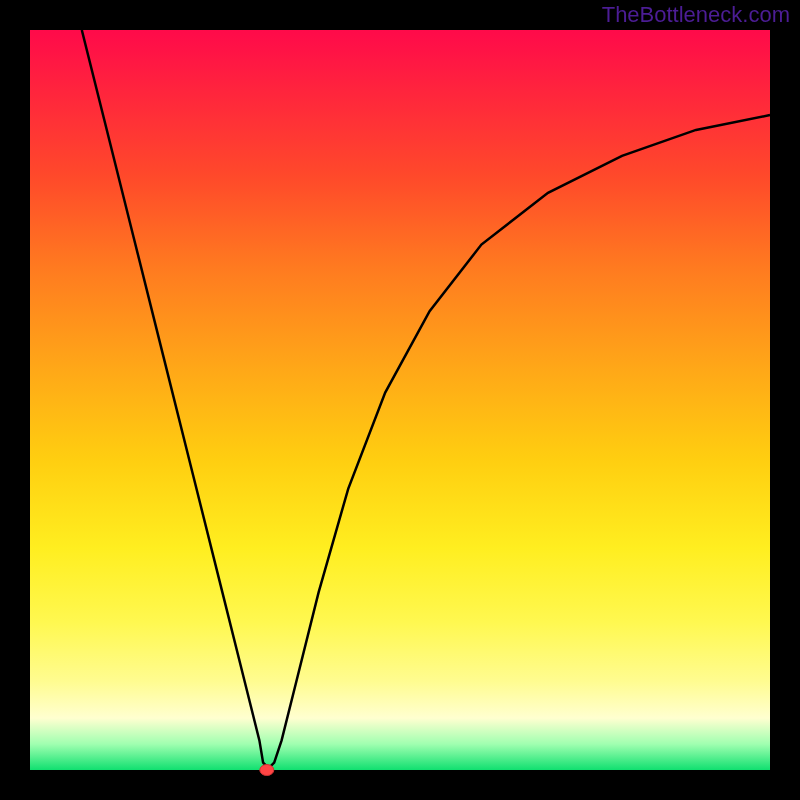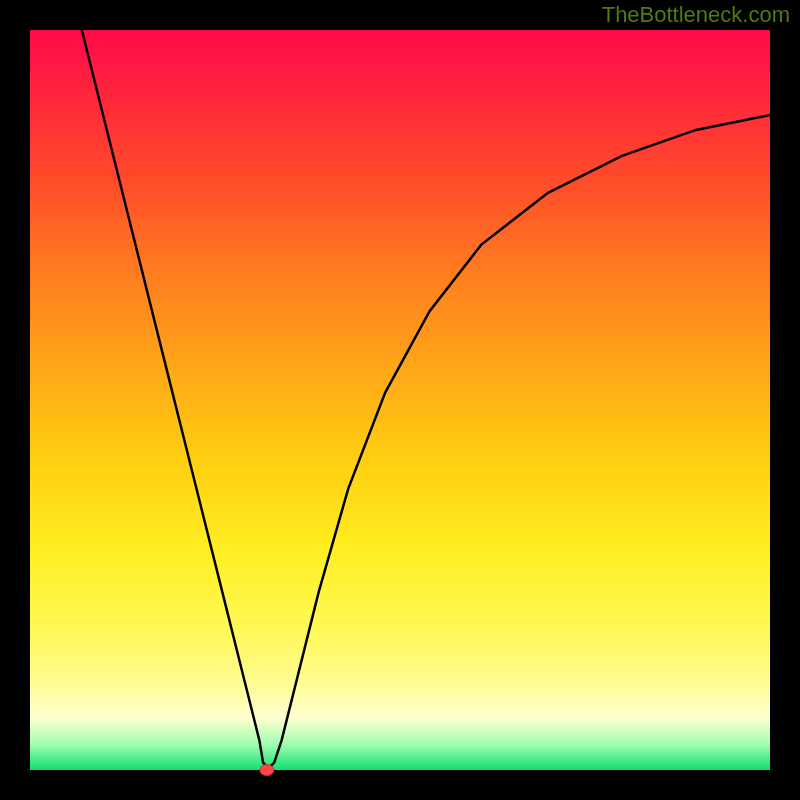--- a/index.html
+++ b/index.html
@@ -12,21 +12,21 @@
   }
   .container {
     width: 800px;
     height: 800px;
     position: relative;
   }
   .watermark {
     position: absolute;
     top: 2px;
     right: 10px;
-    color: #4d7c0f;
+    color: #4c1d95;
     font-size: 22px;
     font-weight: 500;
     z-index: 10;
   }
   svg {
     display: block;
   }
 </style>
 </head>
 <body>

